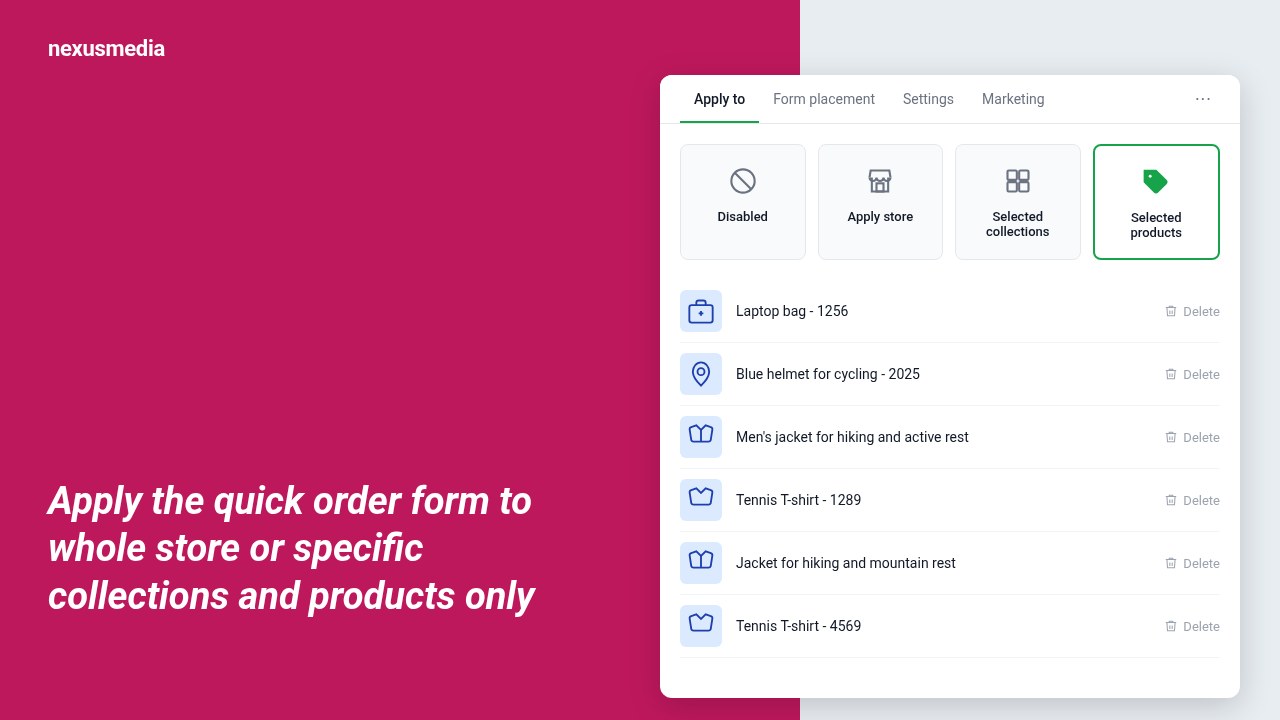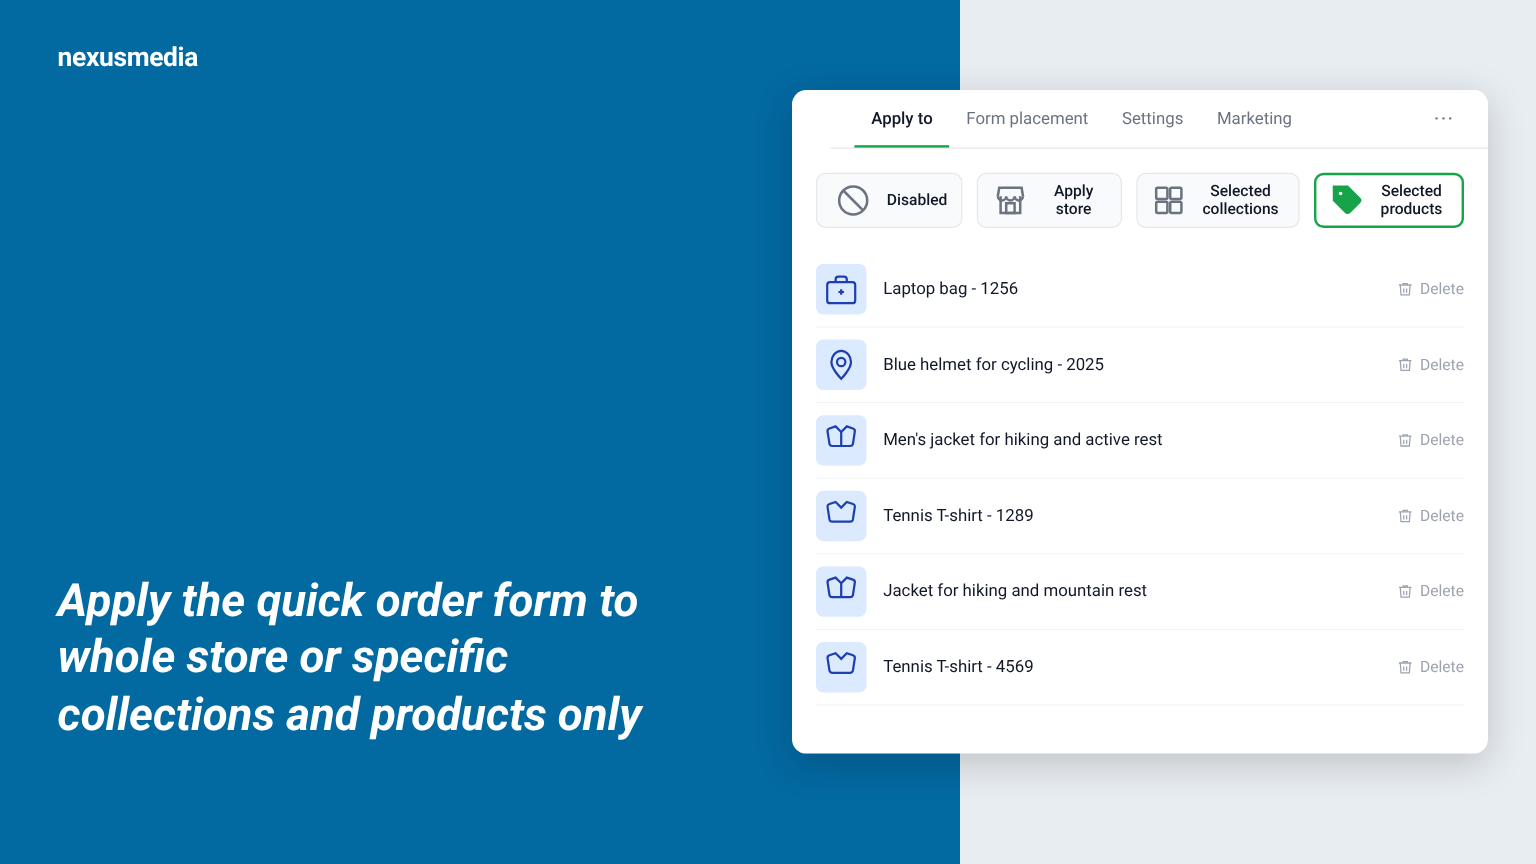--- a/index.html
+++ b/index.html
@@ -9,21 +9,21 @@
       overflow: hidden;
       font-family: -apple-system, BlinkMacSystemFont, 'Segoe UI', Roboto, sans-serif;
       background: #e8edf2;
       display: flex;
     }
 
     
     .left-panel {
       width: 800px;
       height: 720px;
-      background: #0369a1;
+      background: #be185d;
       display: flex;
       flex-direction: column;
       padding: 36px 48px;
       position: relative;
       flex-shrink: 0;
     }
 
     .logo {
       font-size: 22px;
       color: white;
@@ -58,21 +58,20 @@
       z-index: 10;
     }
 
     
     .tabs {
       display: flex;
       align-items: center;
       border-bottom: 1px solid #e5e7eb;
       padding: 0 20px;
       background: white;
-      margin-left: 32px;
     }
 
     .tab {
       padding: 16px 14px 14px;
       font-size: 14px;
       color: #6b7280;
       cursor: pointer;
       border-bottom: 2px solid transparent;
       white-space: nowrap;
     }
@@ -97,23 +96,23 @@
       display: flex;
       gap: 0;
       padding: 20px;
       gap: 12px;
     }
 
     .option-card {
       flex: 1;
       border: 1.5px solid #e5e7eb;
       border-radius: 8px;
-      padding: 3px 12px;
-      display: flex;
-      flex-direction: row;
+      padding: 18px 12px;
+      display: flex;
+      flex-direction: column;
       align-items: center;
       gap: 10px;
       cursor: pointer;
       background: #f9fafb;
     }
 
     .option-card.selected {
       border: 2px solid #16a34a;
       background: white;
     }

